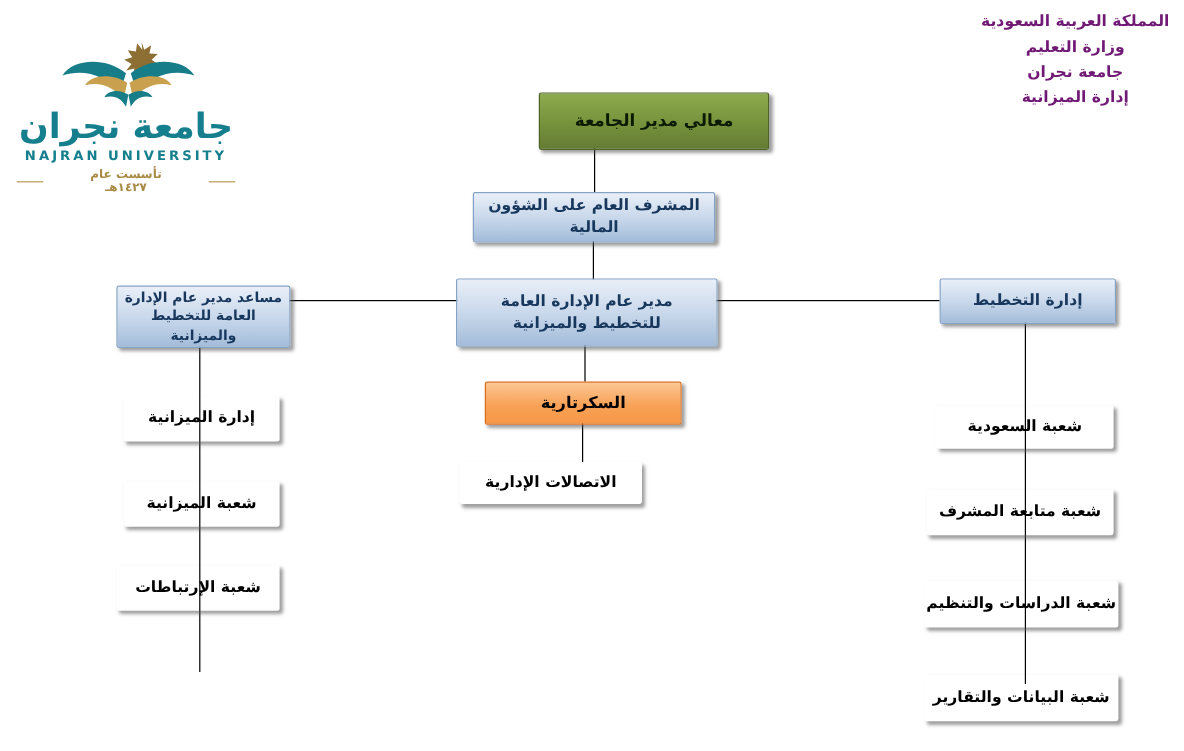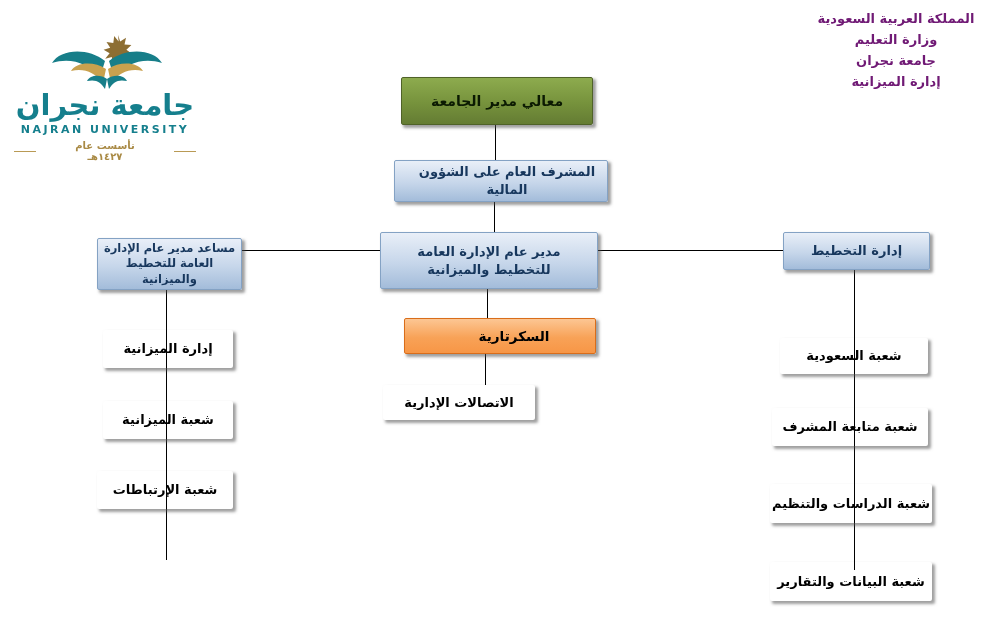--- a/index.html
+++ b/index.html
@@ -87,30 +87,30 @@
     direction: rtl;
     border-radius: 2px;
     box-shadow: 2.5px 2.5px 3px rgba(80,80,80,0.55);
     line-height: 1.35;
     color: #000;
   }
   .box.green {
     background: linear-gradient(180deg, #8dab4e 0%, #76923c 55%, #647c33 100%);
     border: 1px solid #4f6228;
     color: #0b1a02;
+    margin-left: 48px;
   }
   .box.blue {
     background: linear-gradient(180deg, #e9eff8 0%, #c6d6ea 55%, #a3bcda 100%);
     border: 1px solid #84a2c4;
     color: #17375d;
   }
   .box.orange {
     background: linear-gradient(180deg, #fcc693 0%, #f8a257 55%, #f79646 100%);
     border: 1px solid #d96d1a;
-    padding-left: 28px;
   }
   .box.peach {
     background: linear-gradient(180deg, #fdf0e3 0%, #fbd9b6 55%, #f8c globalThis;
   }
   .box.peach {
     background: linear-gradient(180deg, #fdf0e3 0%, #fbd9b6 55%, #f9c globalThis;
   }
   
   .box.peach {
     background: linear-gradient(180deg, #fdf0e3 0%, #fbd9b6 60%, #f9c58e 100%);
@@ -151,21 +151,21 @@
   <div class="vline" style="left:495px; top:123px; height:38px;"></div>
   <div class="vline" style="left:494px; top:200px; height:33px;"></div>
   <div class="hline" style="left:240px; top:250px; width:543px;"></div>
   <div class="vline" style="left:487px; top:287px; height:31px;"></div>
   <div class="vline" style="left:485px; top:352px; height:33px;"></div>
   <div class="vline" style="left:166px; top:288px; height:272px;"></div>
   <div class="vline" style="left:854px; top:268px; height:302px;"></div>
 
   <div class="box green" style="left:401px; top:77px; width:190px; height:46px; font-size:14px;">معالي مدير الجامعة</div>
 
-  <div class="box blue" style="left:394px; top:160px; width:200px; height:40px; font-size:13px;padding-left:12px;">المشرف العام على الشؤون المالية</div>
+  <div class="box blue" style="left:394px; top:160px; width:200px; height:40px; font-size:13px;">المشرف العام على الشؤون المالية</div>
 
   <div class="box blue" style="left:380px; top:232px; width:216px; height:55px; font-size:13px;">مدير عام الإدارة العامة
 للتخطيط والميزانية</div>
 
   <div class="box blue" style="left:97px; top:238px; width:143px; height:50px; font-size:11.5px;">مساعد مدير عام الإدارة
 العامة للتخطيط والميزانية</div>
 
   <div class="box blue" style="left:783px; top:232px; width:145px; height:36px; font-size:13px;">إدارة التخطيط</div>
 
   <div class="box orange" style="left:404px; top:318px; width:162px; height:34px; font-size:13.5px;">السكرتارية</div>

